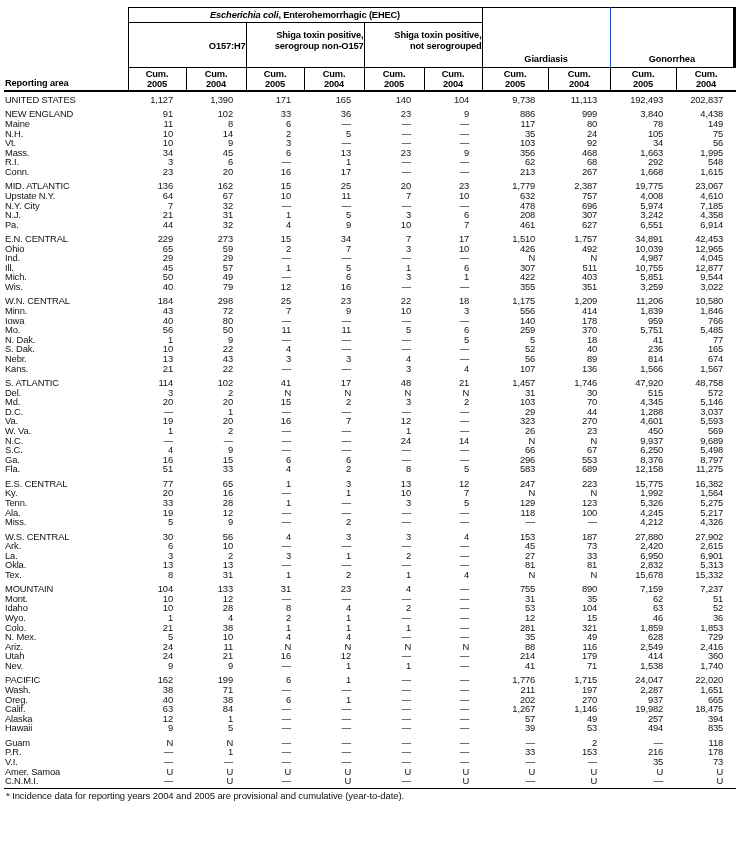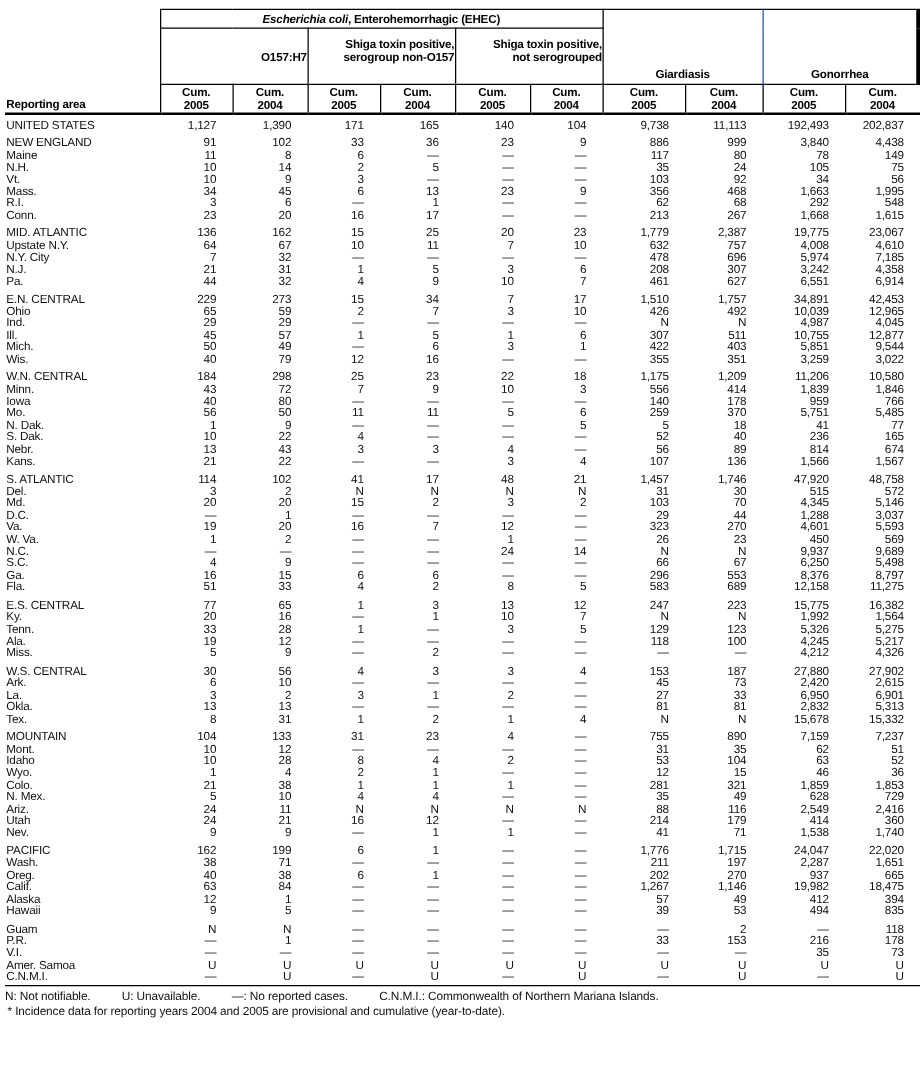--- a/index.html
+++ b/index.html
@@ -987,21 +987,21 @@
         <tr>
           <td class="area-cell">Alaska</td>
           <td>12</td>
           <td>1</td>
           <td>—</td>
           <td>—</td>
           <td>—</td>
           <td>—</td>
           <td>57</td>
           <td>49</td>
-          <td>412</td>
+          <td>257</td>
           <td>394</td>
         </tr>
         <tr>
           <td class="area-cell">Hawaii</td>
           <td>9</td>
           <td>5</td>
           <td>—</td>
           <td>—</td>
           <td>—</td>
           <td>—</td>
@@ -1076,21 +1076,15 @@
           <td>—</td>
           <td>U</td>
           <td>—</td>
           <td>U</td>
         </tr>
       </tbody>
   </table>
 
   <div class="rule"></div>
 
-  <div class="legend">
-    <span>N: Not notifiable.</span>
-    <span>U: Unavailable.</span>
-    <span>—: No reported cases.</span>
-    <span>C.N.M.I.: Commonwealth of Northern Mariana Islands.</span>
-  </div>
   <div class="note">* Incidence data for reporting years 2004 and 2005 are provisional and cumulative (year-to-date).</div>
 
 </div>
 
 </body></html>

